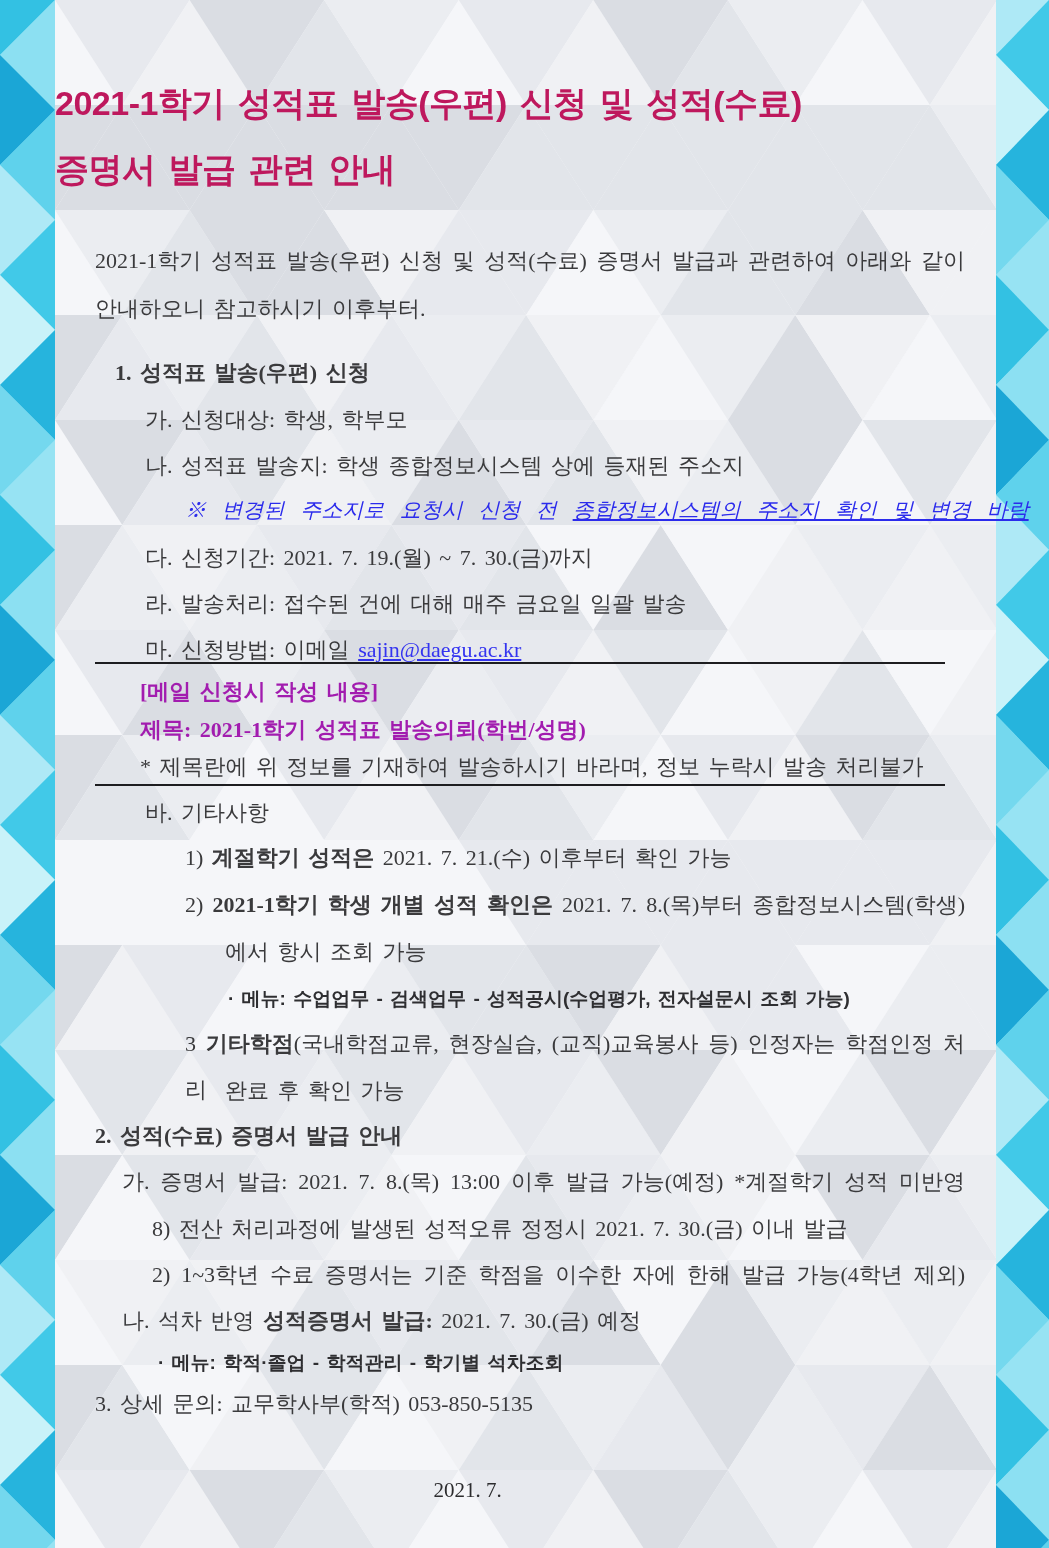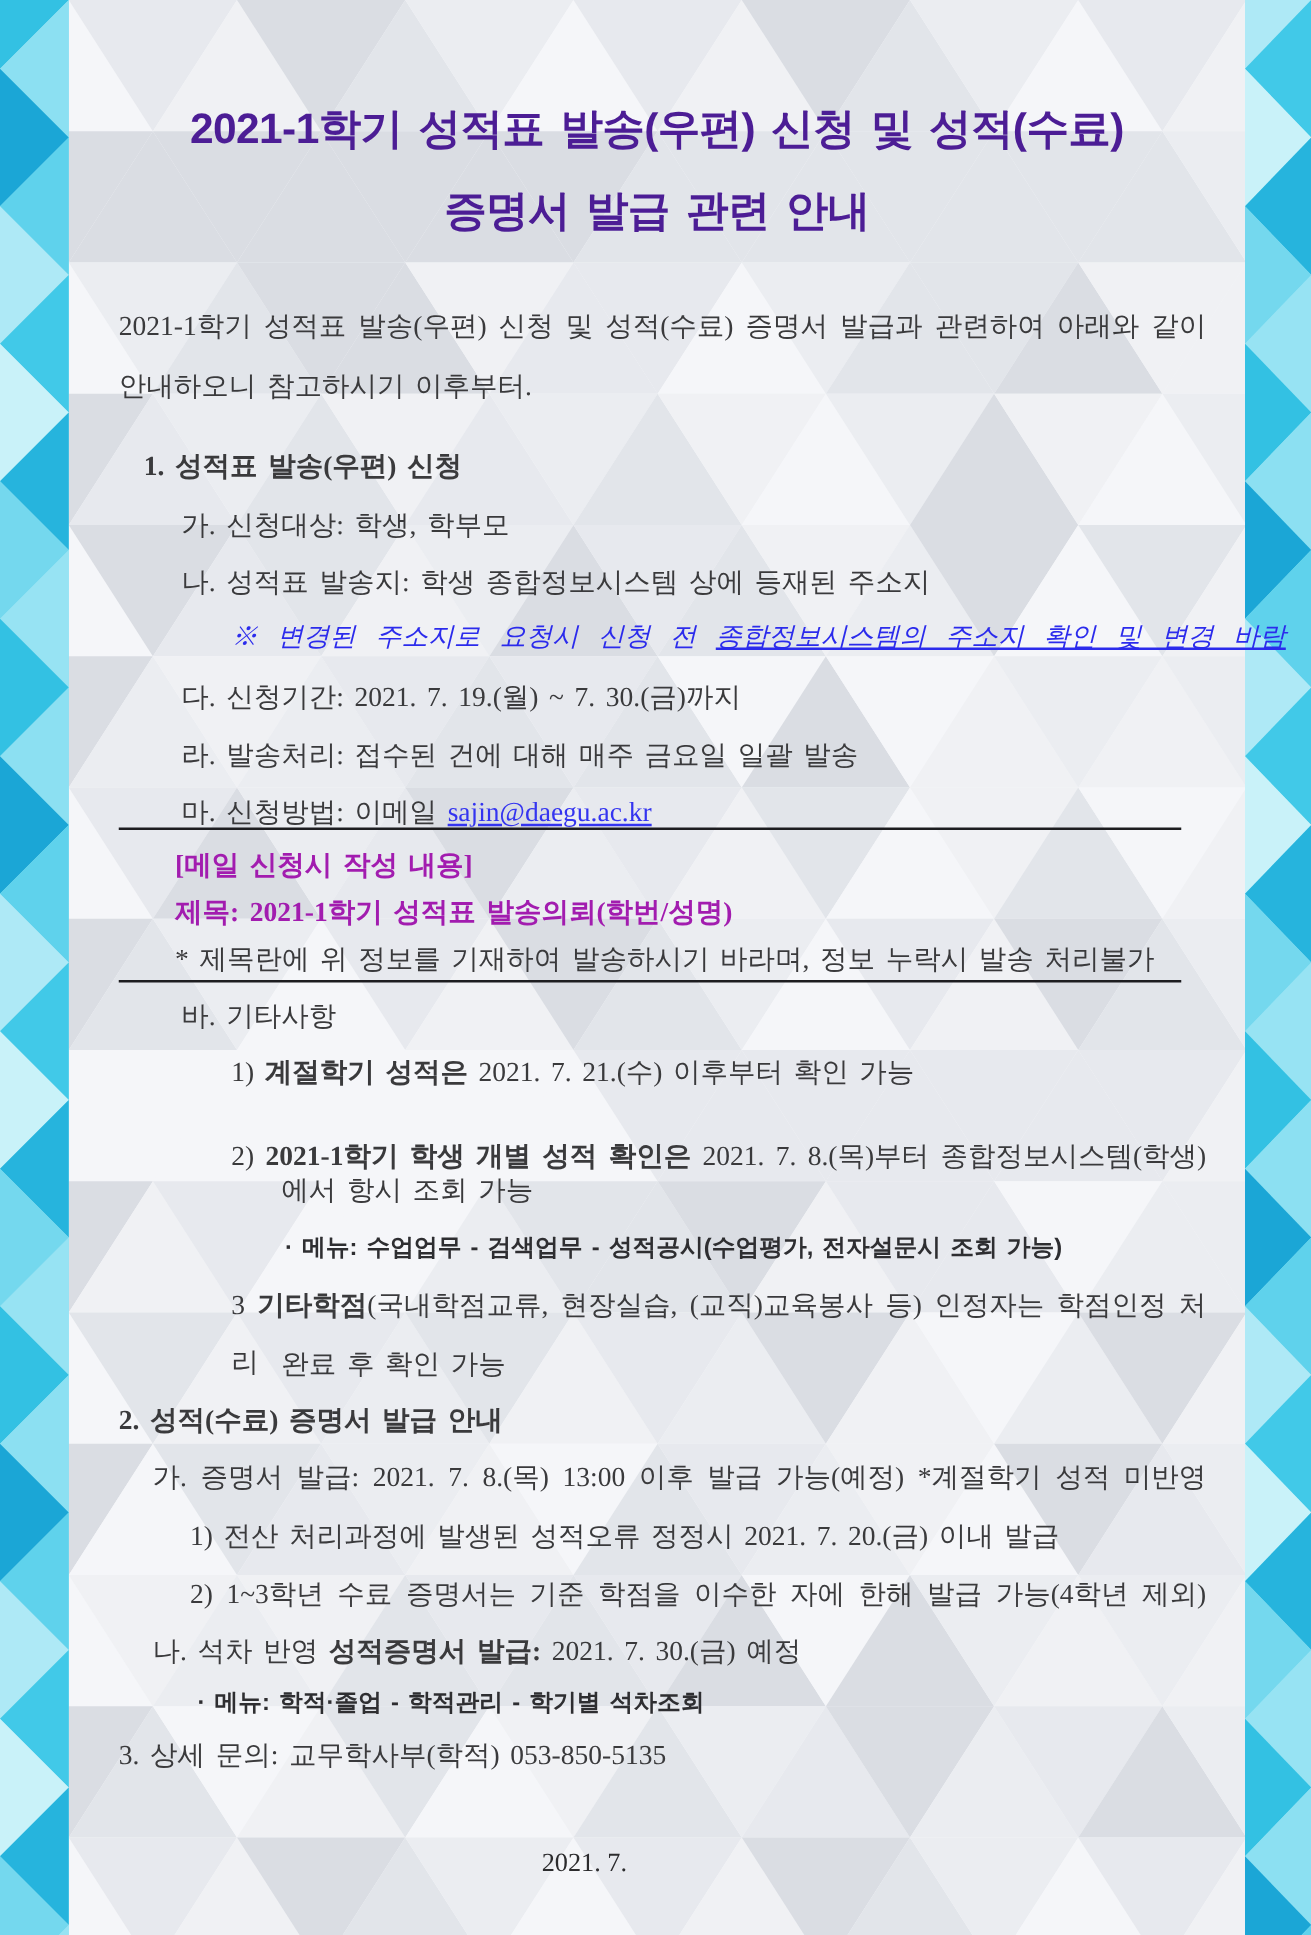--- a/index.html
+++ b/index.html
@@ -5,23 +5,23 @@
   html,body{margin:0;padding:0;background:#cfd3d9;}
   .page{
     position:relative;width:1049px;height:1548px;overflow:hidden;
     background:#eef0f3;
     font-family:"Liberation Serif","DejaVu Serif",serif;
   }
   #bg{position:absolute;left:0;top:0;width:1049px;height:1548px;display:block;}
   .doc{position:absolute;left:0;top:0;width:1049px;height:1548px;}
   .ln{position:absolute;font-size:22px;color:#3a3a3c;line-height:46px;height:46px;white-space:nowrap;word-spacing:3px;}
   .just{white-space:normal;text-align:justify;text-align-last:justify;}
-  .title-line{position:absolute;left:55px;width:941px;text-align:center;
+  .title-line{position:absolute;left:55px;width:941px;text-align:left;
     font-family:"Liberation Sans","DejaVu Sans",sans-serif;
-    font-weight:700;font-size:34px;line-height:66px;height:66px;color:#4c1d95;letter-spacing:-0.5px;word-spacing:4px;}
+    font-weight:700;font-size:34px;line-height:66px;height:66px;color:#be185d;letter-spacing:-0.5px;word-spacing:4px;}
   b{font-weight:700;}
   .accent{color:#a21caf;font-weight:700;}
   .note-blue{color:#2b2bec;font-style:italic;font-size:21px;font-family:Liberation Mono, monospace;}
   .note-blue .u{text-decoration:underline;}
   .email{color:#3434f0;text-decoration:underline;cursor:pointer;}
   .rule{position:absolute;left:95px;width:850px;height:0;border-top:2px solid #1d1d20;}
   .menu-ln{font-family:"Liberation Sans","DejaVu Sans",sans-serif;font-weight:700;font-size:19px;color:#2e2e31;word-spacing:2px;}
   .footer-date{position:absolute;left:0;width:935px;text-align:center;font-size:21px;color:#2c2c2e;}
 </style>
 </head>
@@ -367,35 +367,35 @@
     <div class="ln" style="top:748px;left:140px;line-height:38px;height:38px">* 제목란에 위 정보를 기재하여 발송하시기 바라며, 정보 누락시 발송 처리불가</div>
 
     <div class="rule" style="top:784px"></div>
 
     <div class="ln" style="top:790px;left:145px">바. 기타사항</div>
 
     <div class="ln" style="top:835px;left:185px">
       <span>1) </span><b>계절학기 성적은</b><span> 2021. 7. 21.(수) 이후부터 확인 가능</span>
     </div>
 
-    <div class="ln just" style="top:902px;left:185px;right:84px">
+    <div class="ln just" style="top:882px;left:185px;right:84px">
       <span>2) </span><b>2021-1학기 학생 개별 성적 확인은</b><span> 2021. 7. 8.(목)부터 종합정보시스템(학생)</span>
     </div>
     <div class="ln" style="top:929px;left:225px">에서 항시 조회 가능</div>
 
     <div class="ln menu-ln" style="top:976px;left:228px">· 메뉴: 수업업무 - 검색업무 - 성적공시(수업평가, 전자설문시 조회 가능)</div>
 
     <div class="ln just" style="top:1021px;left:185px;right:84px">
       <span>3 </span><b>기타학점</b><span>(국내학점교류, 현장실습, (교직)교육봉사 등) 인정자는 학점인정 처리</span>
     </div>
     <div class="ln" style="top:1068px;left:225px">완료 후 확인 가능</div>
 
     <div class="ln" style="top:1113px;left:95px;font-weight:700">2. 성적(수료) 증명서 발급 안내</div>
     <div class="ln just" style="top:1159px;left:122px;right:84px">가. 증명서 발급: 2021. 7. 8.(목) 13:00 이후 발급 가능(예정) *계절학기 성적 미반영</div>
-    <div class="ln" style="top:1206px;left:152px">1) 전산 처리과정에 발생된 성적오류 정정시 2021. 7. 20.(금) 이내 발급</div>
+    <div class="ln" style="top:1206px;left:152px">8) 전산 처리과정에 발생된 성적오류 정정시 2021. 7. 30.(금) 이내 발급</div>
     <div class="ln just" style="top:1252px;left:152px;right:84px">2) 1~3학년 수료 증명서는 기준 학점을 이수한 자에 한해 발급 가능(4학년 제외)</div>
 
     <div class="ln" style="top:1298px;left:122px">
       <span>나. 석차 반영 </span><b>성적증명서 발급:</b><span> 2021. 7. 30.(금) 예정</span>
     </div>
 
     <div class="ln menu-ln" style="top:1340px;left:158px">· 메뉴: 학적·졸업 - 학적관리 - 학기별 석차조회</div>
 
     <div class="ln" style="top:1381px;left:95px">3. 상세 문의: 교무학사부(학적) 053-850-5135</div>
 

